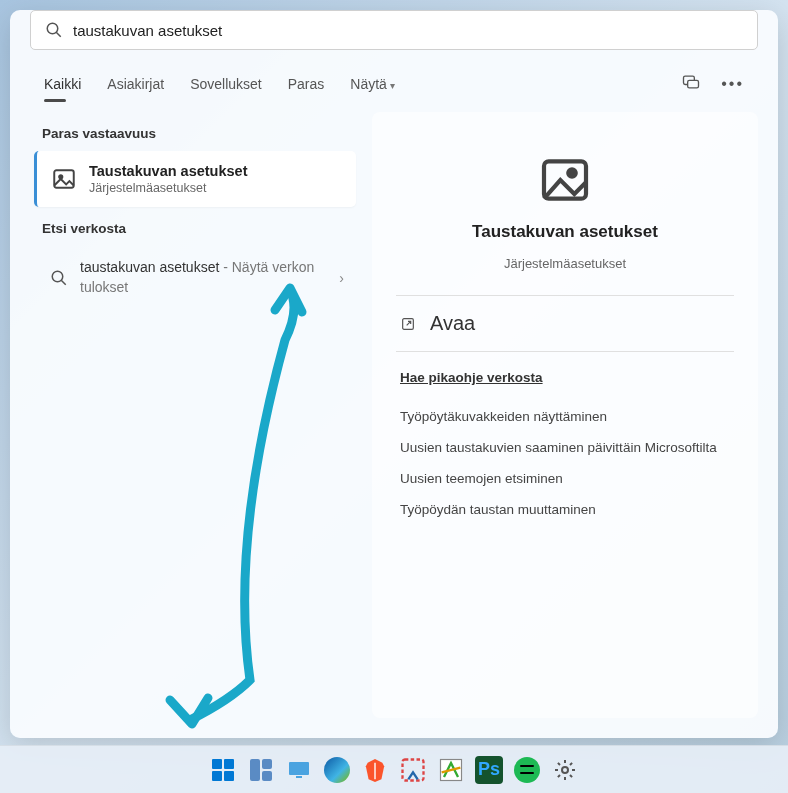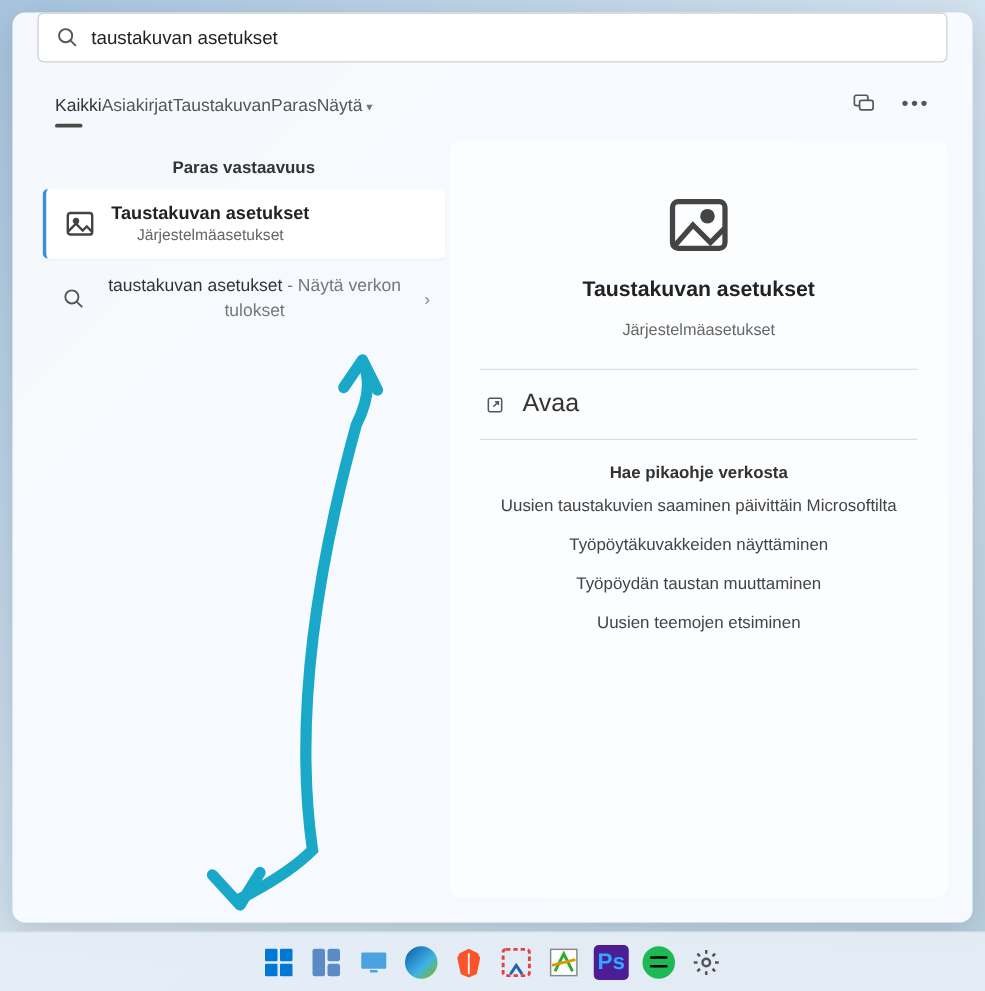--- a/index.html
+++ b/index.html
@@ -34,34 +34,35 @@
     }
     .search-box .sicon { width: 18px; height: 18px; margin-right: 10px; color: #555; }
     .search-box input {
       border: none; outline: none; flex: 1; font-size: 15px; color: #222;
       background: transparent;
     }
     .tabs-row {
       display: flex;
       align-items: center;
       padding: 10px 34px 6px 34px;
+      gap: 26px;
       font-size: 14px;
       color: #555;
     }
     .tab { cursor: pointer; padding: 6px 0; position: relative; }
     .tab.active { color: #333; font-weight: 500; }
     .tab.active::after {
       content: ''; position: absolute; left: 0; bottom: -4px; width: 22px; height: 3px;
       background: #4a4a4a; border-radius: 2px;
     }
     .tab .chev { font-size: 10px; margin-left: 3px; color: #777; }
     .tabs-spacer { flex: 1; }
     .tabs-actions { display: flex; gap: 20px; align-items: center; color: #555; }
     .tabs-actions .ic { cursor: pointer; font-size: 16px; }
-    .content-row { display: flex; flex: 1; padding: 8px 20px 20px 20px; overflow: hidden; text-align: center; }
+    .content-row { display: flex; flex: 1; gap: 12px; padding: 8px 20px 20px 20px; overflow: hidden; }
     .left-col { flex: 0 0 330px; display: flex; flex-direction: column; }
     .right-col { flex: 1; background: rgba(255,255,255,0.6); border-radius: 8px; padding: 28px 24px; }
     .section-label { font-size: 13.5px; font-weight: 600; color: #333; padding: 14px 12px 10px 12px; }
     .best-match {
       background: #fff;
       border-radius: 5px;
       padding: 12px 12px 12px 14px;
       display: flex;
       align-items: center;
       gap: 12px;
@@ -90,21 +91,21 @@
     .preview-icon { width: 56px; height: 56px; color: #444; }
     .preview-title { font-size: 17px; font-weight: 600; color: #222; }
     .preview-sub { font-size: 13px; color: #666; }
     .preview-action {
       display: flex; align-items: center; gap: 14px;
       padding: 16px 4px; font-size: 20px; color: #333; cursor: pointer;
       border-bottom: 1px solid #e0e0e0;
     }
     .preview-action .ic { width: 16px; height: 16px; color: #555; }
     .quick-help { padding: 18px 4px 6px 4px; }
-    .quick-help-title { font-size: 13.5px; font-weight: 600; color: #333; margin-bottom: 4px; }
+    .quick-help-title { font-size: 13.5px; font-weight: 600; color: #333; margin-bottom: 16px; text-decoration: underline; }
     .quick-link { font-size: 13.5px; color: #444; padding: 8px 0; cursor: pointer; }
     .taskbar {
       position: absolute; left: 0; right: 0; bottom: 0; height: 48px;
       background: rgba(230, 238, 246, 0.92);
       display: flex; align-items: center; justify-content: center; gap: 10px;
       border-top: 1px solid rgba(0,0,0,0.06);
     }
     .taskbar .tb-icon {
       width: 28px; height: 28px; border-radius: 4px;
       display: flex; align-items: center; justify-content: center;
@@ -113,21 +114,21 @@
     .tb-start { display: grid; grid-template-columns: 1fr 1fr; grid-template-rows: 1fr 1fr; gap: 2px; width: 22px; height: 22px; }
     .tb-start div { background: #0078d4; border-radius: 1px; }
     .tb-widgets { display: grid; grid-template-columns: 1fr 1fr; gap: 2px; width: 22px; height: 22px; }
     .tb-widgets div { background: #5a8bc4; border-radius: 2px; }
     .tb-widgets div:first-child { grid-row: span 2; }
     .tb-monitor svg { width: 24px; height: 24px; fill: #4aa3e0; }
     .tb-edge { background: linear-gradient(135deg, #0c59a4, #40b4e5 60%, #7fba00); border-radius: 50%; width: 26px; height: 26px; }
     .tb-brave svg { width: 22px; height: 26px; }
     .tb-snip { width:24px; height:24px; }
     .tb-chem { width:24px; height:24px; }
-    .tb-ps { background: #4c1d95; color: #31a8ff; width:26px; height:26px; border-radius:5px; font-weight:600; font-size:13px; }
+    .tb-ps { background: #14532d; color: #31a8ff; width:26px; height:26px; border-radius:5px; font-weight:600; font-size:13px; }
     .tb-spot { background: #1db954; width:26px; height:26px; border-radius:50%; position:relative; }
     .tb-spot::before, .tb-spot::after { content:''; position:absolute; left:6px; right:6px; height:2px; background:#000; border-radius:2px; }
     .tb-spot::before { top:8px; } .tb-spot::after { top:15px; }
     .tb-gear svg { width:24px; height:24px; fill:#555; }
     .annotation {
       position: absolute; pointer-events: none;
       left: 130px; top: 280px;
     }
   </style>
 </head>
@@ -138,21 +139,21 @@
     <svg class="sicon" viewBox="0 0 24 24" fill="none" stroke="currentColor" stroke-width="2">
         <circle cx="10" cy="10" r="7"></circle>
         <line x1="21" y1="21" x2="15" y2="15"></line>
       </svg>
     <input type="text" value="taustakuvan asetukset" style="">
   </div>
 
   <div class="tabs-row">
     <div class="tab active">Kaikki</div>
     <div class="tab">Asiakirjat</div>
-    <div class="tab">Taustakuvan</div>
+    <div class="tab">Sovellukset</div>
     <div class="tab">Paras</div>
     <div class="tab"><span>Näytä</span><span class="chev">▾</span></div>
     <div class="tabs-spacer"></div>
     <div class="tabs-actions">
       <span class="ic">
         <svg width="20" height="20" viewBox="0 0 24 24" fill="none" stroke="#555" stroke-width="1.6">
             <rect x="3" y="5" width="13" height="10" rx="2"></rect>
             <rect x="8" y="10" width="13" height="9" rx="2" fill="#f8fbfe"></rect>
           </svg>
       </span>
@@ -168,20 +169,21 @@
             <rect x="3" y="4" width="18" height="16" rx="2"></rect>
             <circle cx="9" cy="10" r="1.5" fill="currentColor"></circle>
             <path d="M3 18 L9 12 L14 17 L17 14 L21 18"></path>
           </svg>
         <div>
           <div class="bm-title">Taustakuvan asetukset</div>
           <div class="bm-sub">Järjestelmäasetukset</div>
         </div>
       </div>
 
+      <div class="section-label">Etsi verkosta</div>
       <div class="web-item">
         <svg class="wi-icon" viewBox="0 0 24 24" fill="none" stroke="currentColor" stroke-width="2">
             <circle cx="10" cy="10" r="7"></circle>
             <line x1="21" y1="21" x2="15" y2="15"></line>
           </svg>
         <div class="wi-text">
           <span>taustakuvan asetukset</span><span class="suffix"> - Näytä verkon tulokset</span>
         </div>
         <span class="chev-r">›</span>
       </div>
@@ -199,24 +201,24 @@
       </div>
       <div class="preview-action">
         <svg class="ic" viewBox="0 0 24 24" fill="none" stroke="currentColor" stroke-width="1.8">
             <rect x="4" y="4" width="16" height="16" rx="2"></rect>
             <path d="M10 14 L16 8 M12 8 H16 V12"></path>
           </svg>
         <span>Avaa</span>
       </div>
       <div class="quick-help">
         <div class="quick-help-title">Hae pikaohje verkosta</div>
+        <div class="quick-link">Työpöytäkuvakkeiden näyttäminen</div>
         <div class="quick-link">Uusien taustakuvien saaminen päivittäin Microsoftilta</div>
-        <div class="quick-link">Työpöytäkuvakkeiden näyttäminen</div>
+        <div class="quick-link">Uusien teemojen etsiminen</div>
         <div class="quick-link">Työpöydän taustan muuttaminen</div>
-        <div class="quick-link">Uusien teemojen etsiminen</div>
       </div>
     </div>
   </div>
 </div>
 
 <svg class="annotation" width="200" height="480" viewBox="0 0 200 480">
   <path d="M 160 10 Q 170 30 155 60 Q 100 260 120 400 Q 100 420 60 440" stroke="#1aa8c9" stroke-width="9" fill="none" stroke-linecap="round"></path>
   <path d="M 145 30 L 160 8 L 172 32" stroke="#1aa8c9" stroke-width="9" fill="none" stroke-linecap="round" stroke-linejoin="round"></path>
   <path d="M 40 420 L 62 444 L 78 418" stroke="#1aa8c9" stroke-width="9" fill="none" stroke-linecap="round" stroke-linejoin="round"></path>
 </svg>

